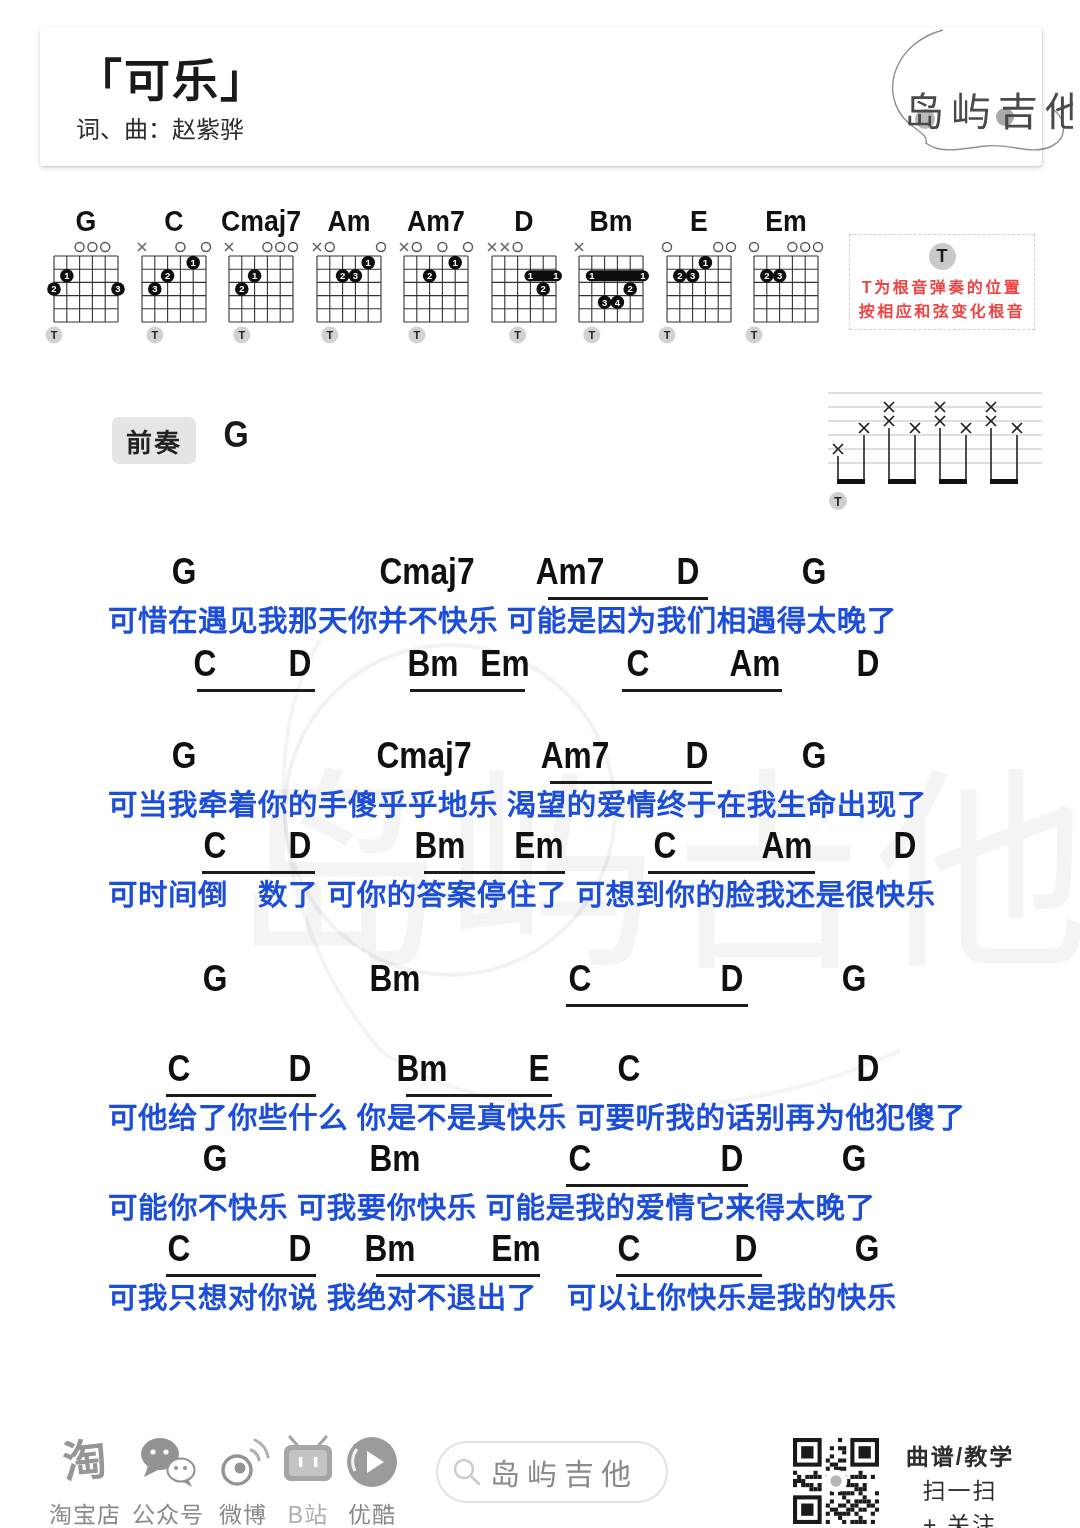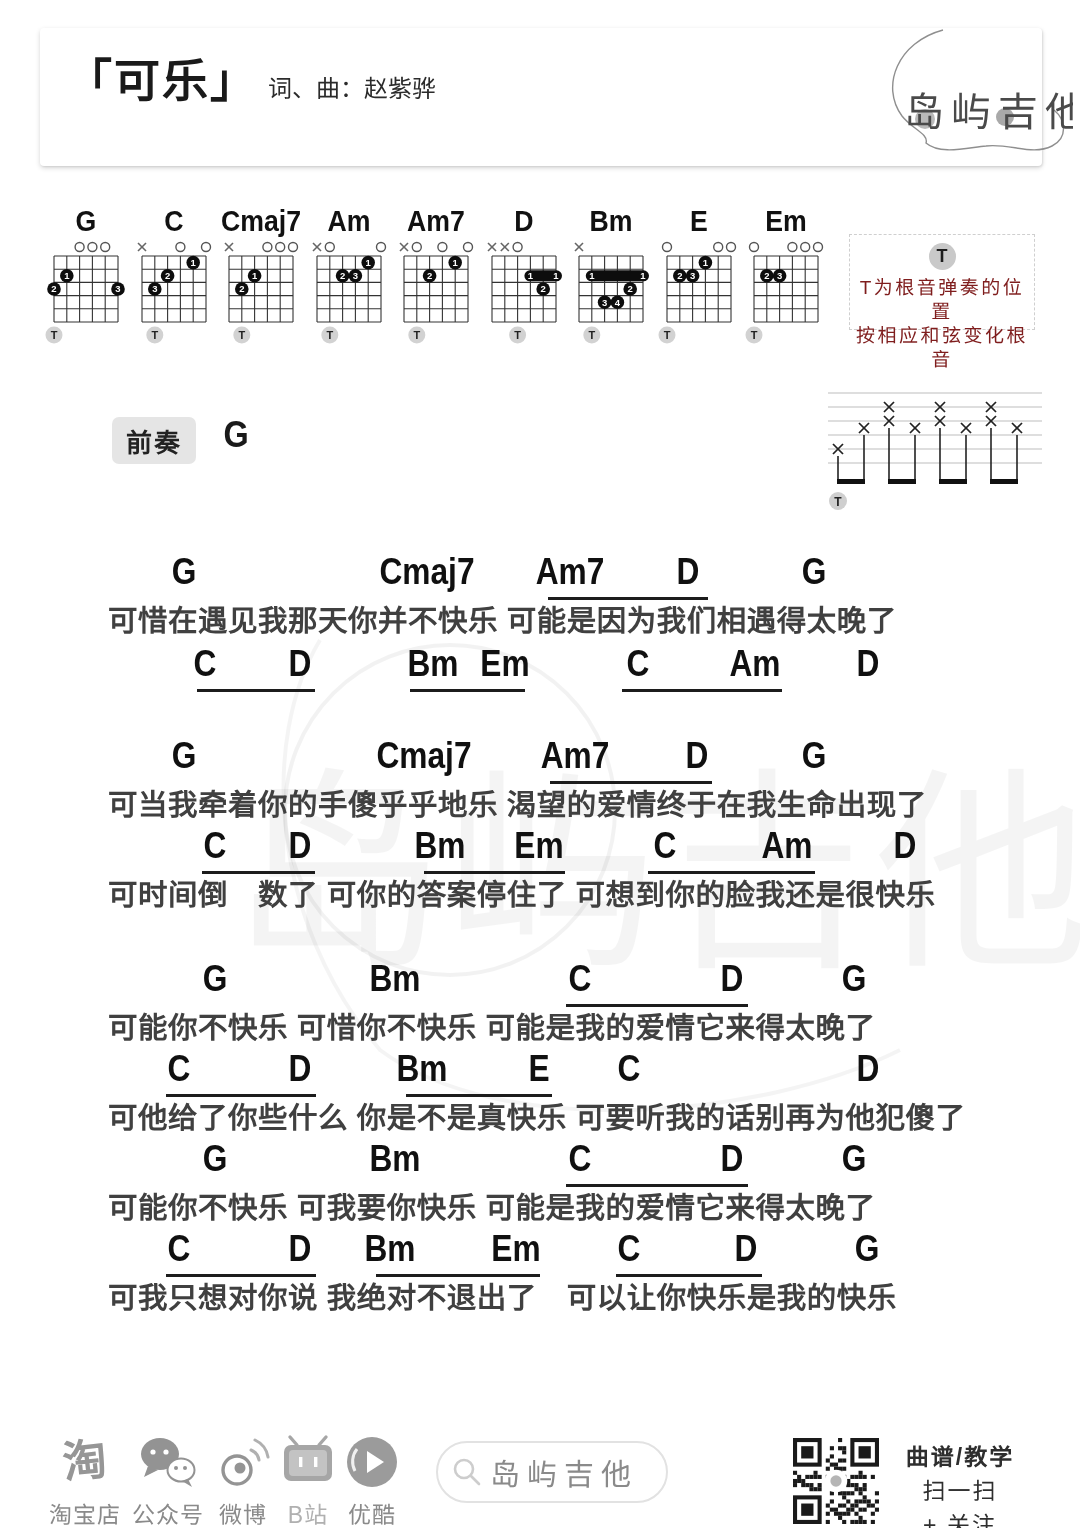--- a/index.html
+++ b/index.html
@@ -1,46 +1,46 @@
 <!DOCTYPE html>
 <html lang="zh-CN"><head>
 <meta charset="utf-8">
 <style>
   html,body{margin:0;padding:0;background:#fff;}
   #page{position:relative;width:1080px;height:1528px;background:#ffffff;overflow:hidden;
         font-family:"Liberation Sans","DejaVu Sans",sans-serif;color:#1a1a1a;}
   
   .header-card{position:absolute;left:40px;top:28px;width:1002px;height:138px;background:#fff;
         border-radius:4px;box-shadow:0 2px 5px rgba(0,0,0,.16),1px 1px 2px rgba(0,0,0,.08);}
-  .title-row{position:absolute;left:26px;top:16px;display:flex;align-items:baseline;}
+  .title-row{position:absolute;left:26px;top:16px;display:flex;align-items:baseline;flex-direction:column;}
   .song-title{font-size:46px;font-weight:700;letter-spacing:2px;}
   .song-credits{font-size:24px;color:#2b2b2b;margin-left:10px;font-weight:500;}
   .song-info{position:absolute;left:30px;top:96px;font-size:22px;color:#222;font-weight:500;letter-spacing:1px;}
   
   .logo-box{position:absolute;left:868px;top:22px;width:205px;height:140px;}
   
   .chord-block{position:absolute;top:205px;width:88px;}
   .chord-name{width:88px;text-align:center;font-size:29px;font-weight:600;color:#111;
         transform:scaleX(.92);transform-origin:center;}
   
   .t-note{position:absolute;left:849px;top:234px;width:184px;height:94px;border:1px dashed #cfcfcf;
         text-align:center;}
   .t-note-badge{width:27px;height:27px;border-radius:50%;background:#c9c9c9;color:#1d1d1d;font-weight:700;
         font-size:18px;line-height:27px;margin:8px auto 6px;}
-  .t-note-line{font-size:19px;color:#7f1d1d;letter-spacing:2.5px;line-height:24px;font-weight:400;}
+  .t-note-line{font-size:16px;color:#ef4444;letter-spacing:2.5px;line-height:24px;font-weight:700;}
   
   .intro-badge{position:absolute;left:112px;top:417px;background:#e5e5e5;border-radius:7px;
         padding:5px 14px;font-size:26px;font-weight:600;color:#222;letter-spacing:2px;}
   .intro-chord{position:absolute;left:222px;top:414px;font-size:36px;font-weight:600;transform:scaleX(.9);}
   
   .song-line{position:absolute;left:0;width:1080px;height:92px;z-index:2;}
   .chord-label{position:absolute;top:0;font-size:36px;font-weight:600;color:#101010;line-height:38px;
         transform:translateX(-50%) scaleX(.88);white-space:nowrap;}
   .chord-underline{position:absolute;top:44px;height:2.5px;background:#1c1c1c;}
-  .lyric-text{position:absolute;left:108px;top:44px;font-size:29.5px;font-weight:600;color:#404040;
+  .lyric-text{position:absolute;left:108px;top:44px;font-size:29.5px;font-weight:600;color:#1d4ed8;
         letter-spacing:.5px;white-space:nowrap;}
   
   .watermark{position:absolute;left:200px;top:580px;width:900px;height:560px;z-index:1;pointer-events:none;}
   .watermark-text{position:absolute;left:30px;top:120px;font-size:215px;color:rgba(0,0,0,0.042);
         white-space:nowrap;font-weight:400;}
   
   .social-item{position:absolute;top:1432px;width:96px;text-align:center;}
   .social-label{margin-top:2px;font-size:23px;color:#8a8a8a;letter-spacing:1px;}
   .social-label.lighter{color:#b0b0b0;}
   .search-pill{position:absolute;left:436px;top:1441px;width:232px;height:62px;border:2px solid #e2e2e2;
@@ -408,21 +408,20 @@
         <div class="chord-underline" style="left: 648px; width: 167px;"></div>
         <div class="lyric-text">可时间倒　数了 可你的答案停住了 可想到你的脸我还是很快乐</div>
       </div>
       <div class="song-line" style="top: 960px;">
         <span class="chord-label" style="left: 215px;">G</span>
         <span class="chord-label" style="left: 395px;">Bm</span>
         <span class="chord-label" style="left: 580px;">C</span>
         <span class="chord-label" style="left: 732px;">D</span>
         <span class="chord-label" style="left: 854px;">G</span>
         <div class="chord-underline" style="left: 566px; width: 182px;"></div>
-        <div class="lyric-text">可能你不快乐 可惜你不快乐 可能是我的爱情它来得太晚了</div>
       </div>
       <div class="song-line" style="top: 1050px;">
         <span class="chord-label" style="left: 179px;">C</span>
         <span class="chord-label" style="left: 300px;">D</span>
         <span class="chord-label" style="left: 422px;">Bm</span>
         <span class="chord-label" style="left: 539px;">E</span>
         <span class="chord-label" style="left: 629px;">C</span>
         <span class="chord-label" style="left: 868px;">D</span>
         <div class="chord-underline" style="left: 166px; width: 150px;"></div>
         <div class="chord-underline" style="left: 406px; width: 146px;"></div>

